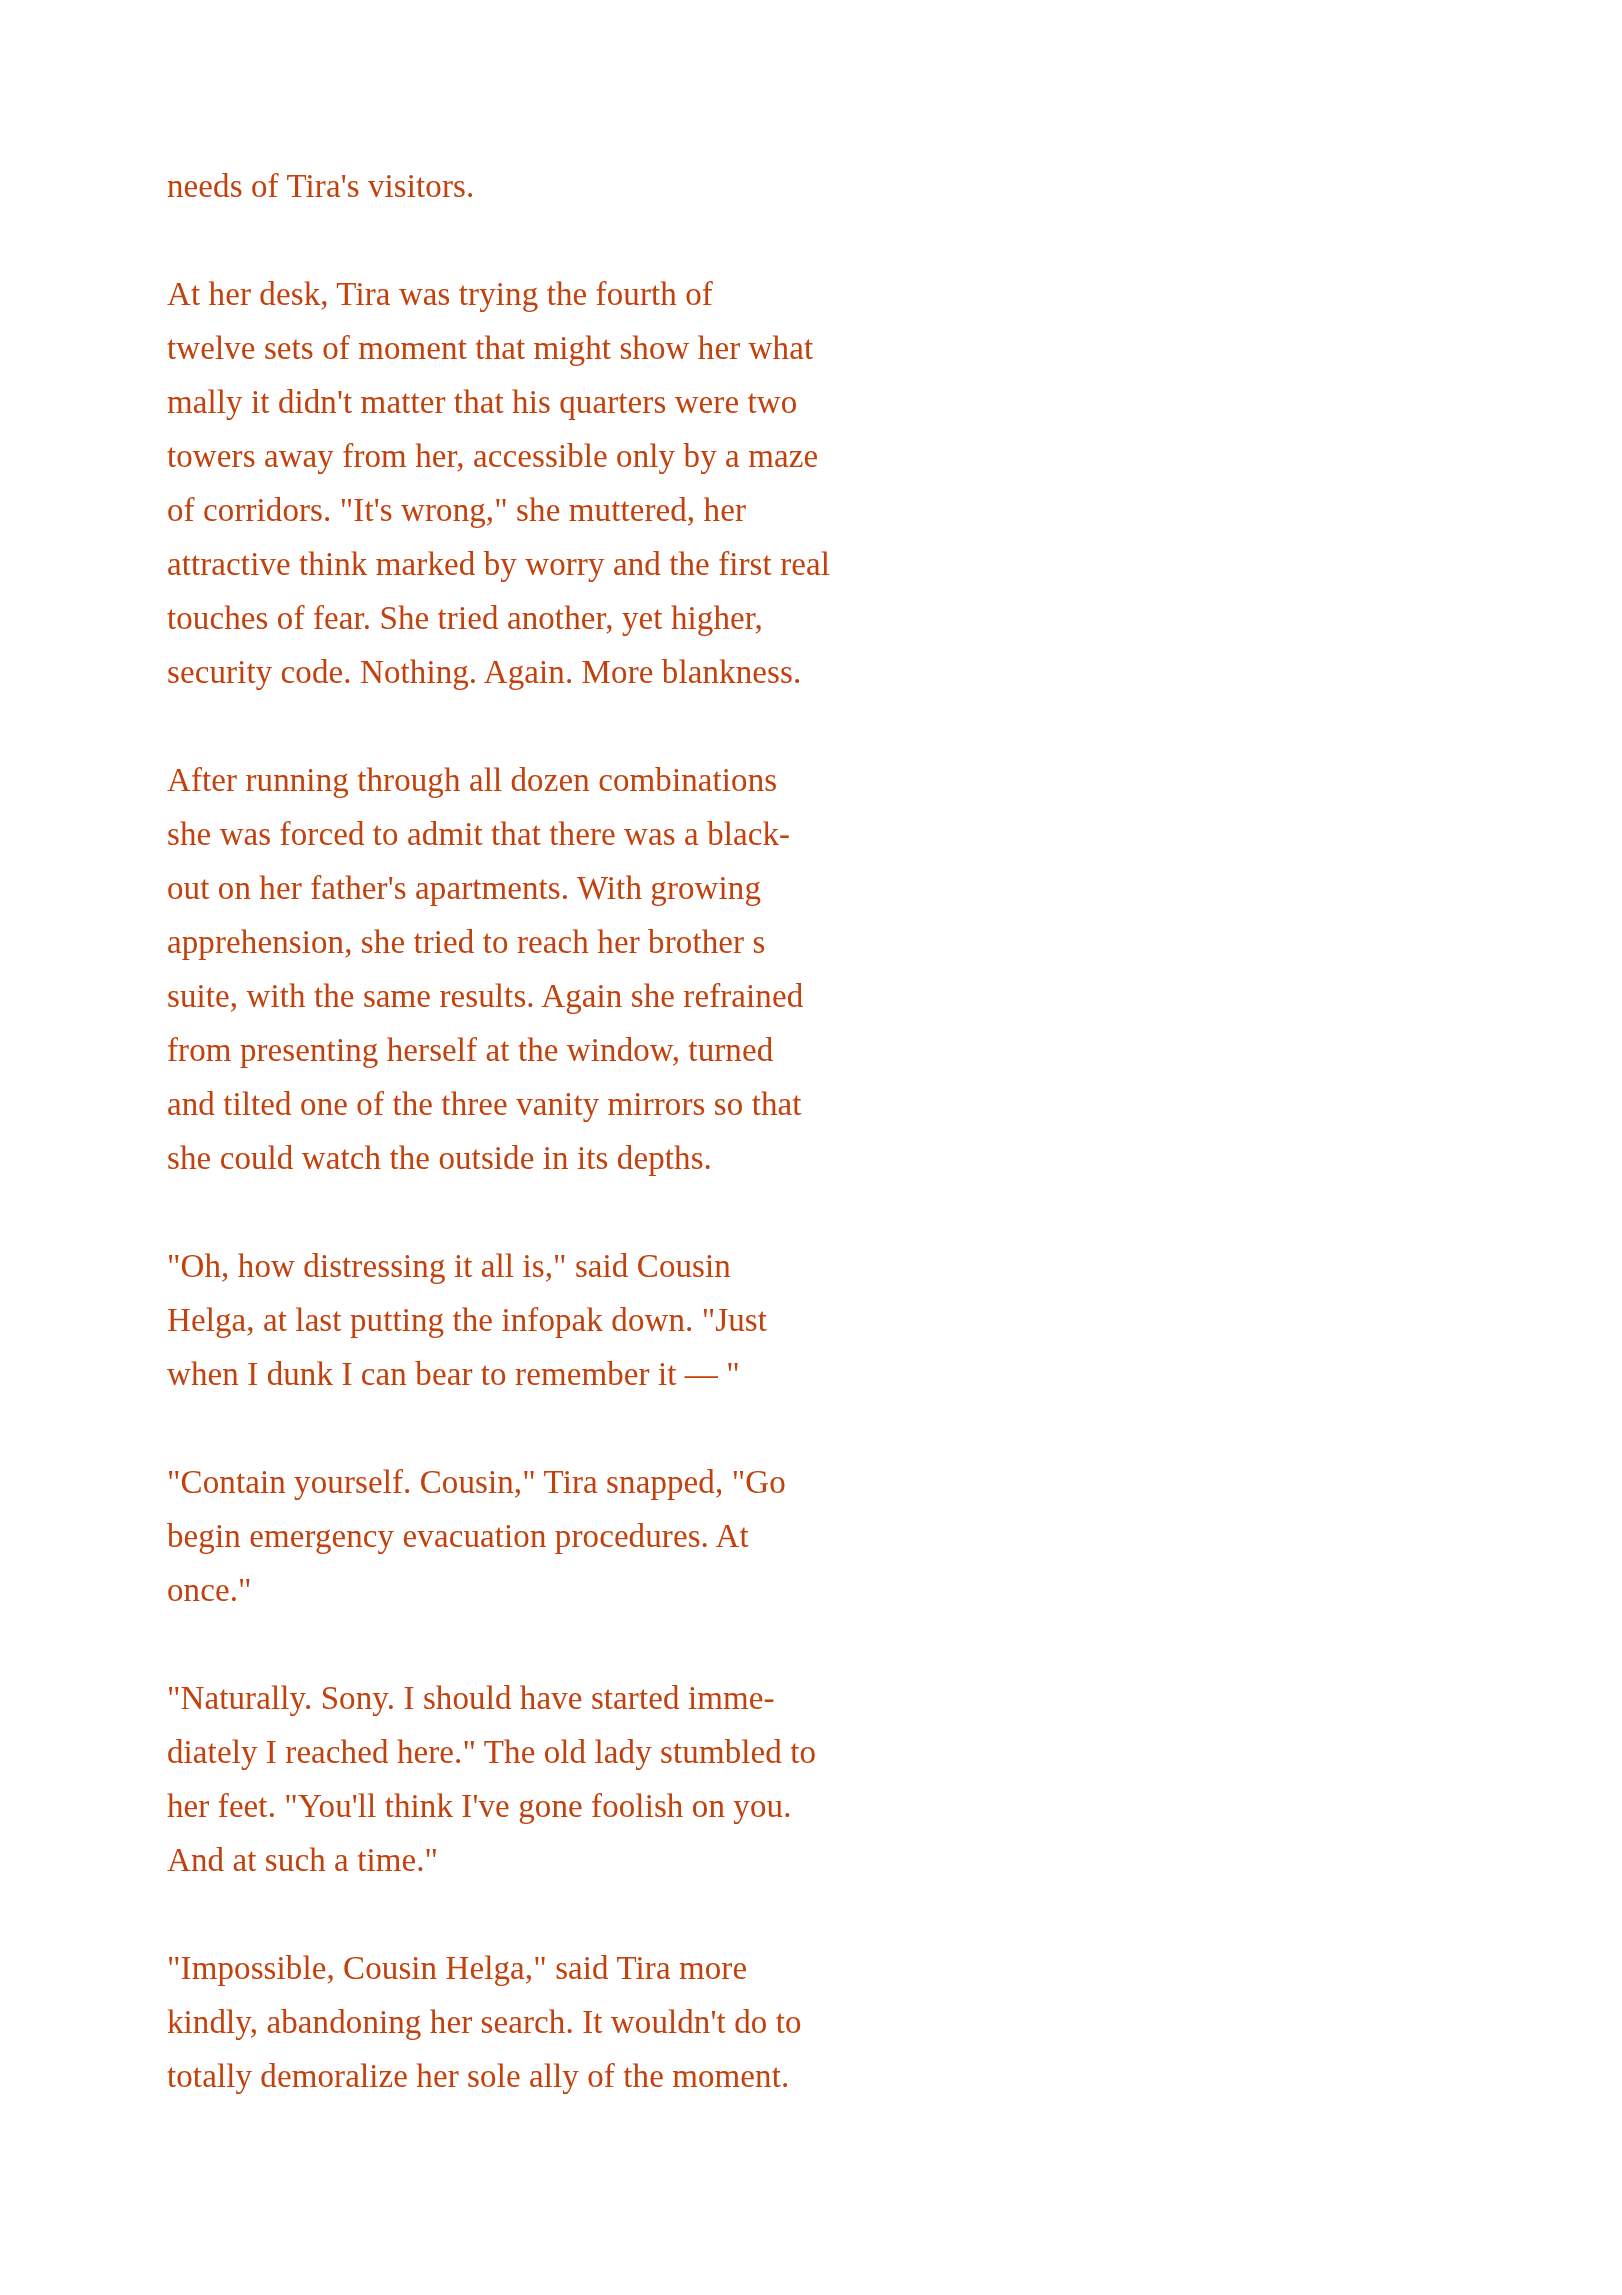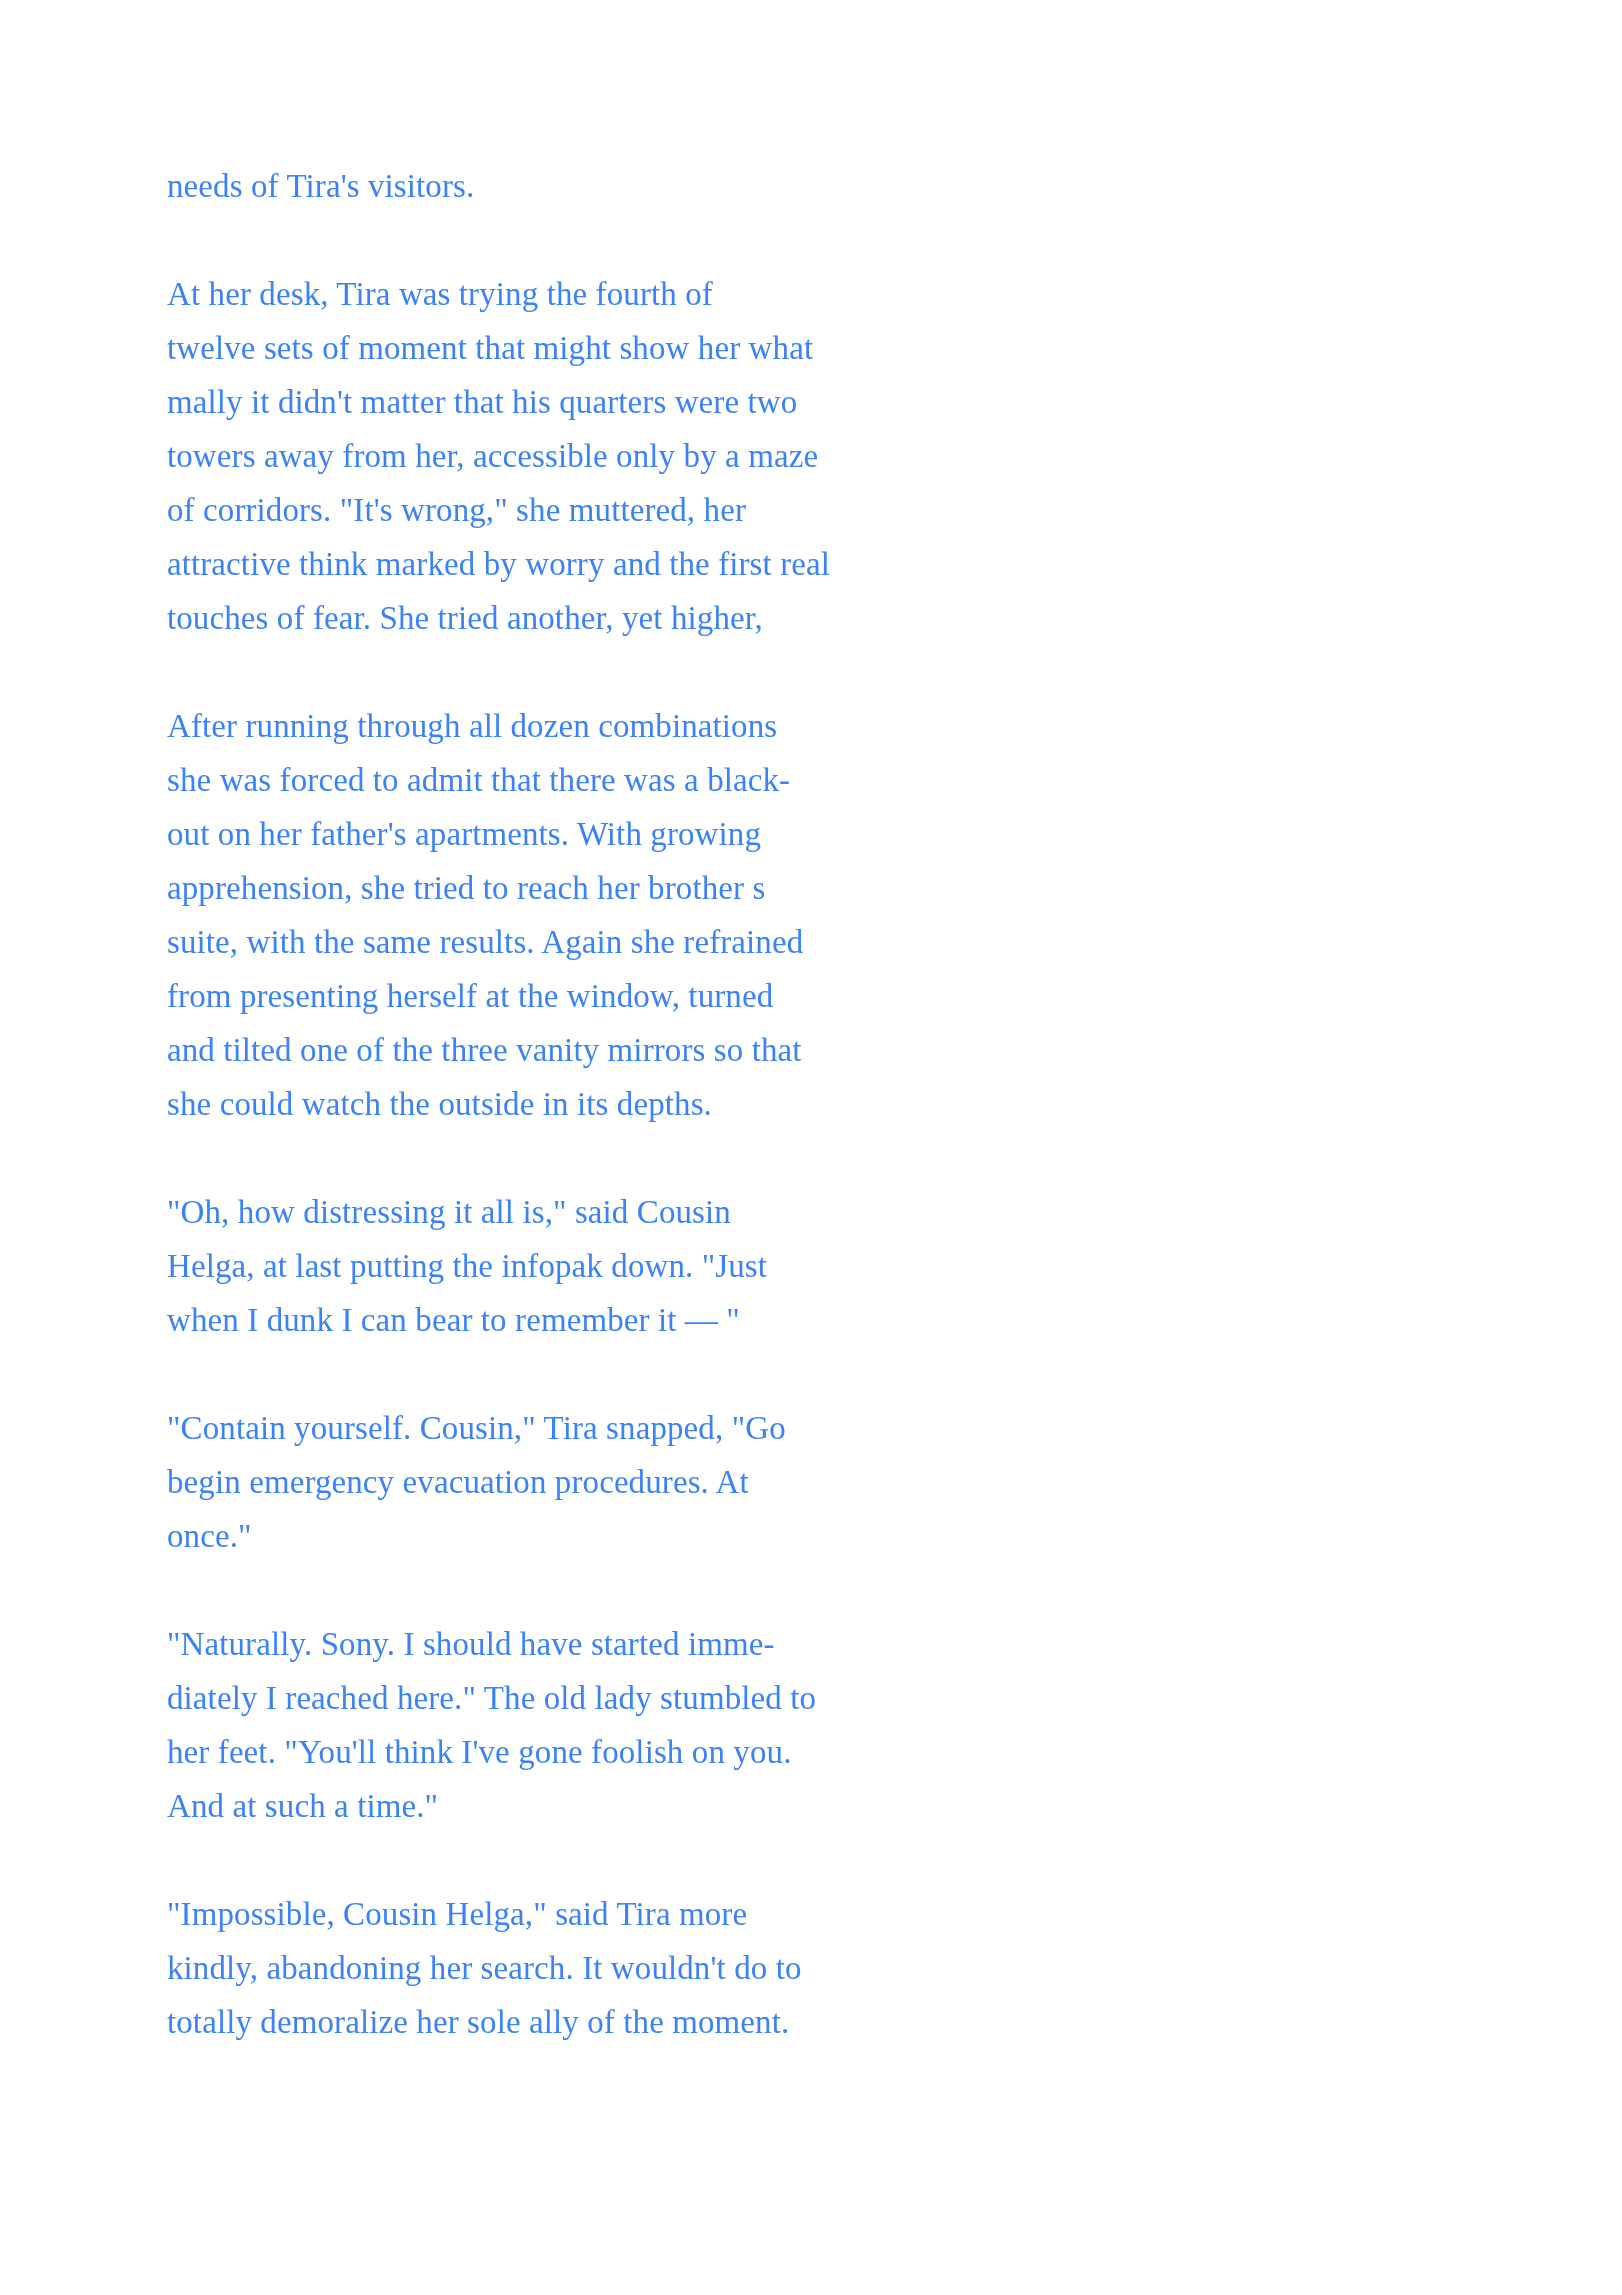--- a/index.html
+++ b/index.html
@@ -27,41 +27,42 @@
   }
   .paragraph {
     margin: 0 0 54px 0;
   }
   .paragraph:last-child {
     margin-bottom: 0;
   }
   .text-line {
     font-size: 33px;
     line-height: 54px;
-    color: #3b82f6;
+    color: #c2410c;
     white-space: nowrap;
     letter-spacing: 0.1px;
   }
 </style>
 </head>
 <body>
 
 <div class="page">
   <div class="text-column">
       <div class="paragraph">
         <div class="text-line">needs of Tira's visitors.</div>
       </div>
       <div class="paragraph">
         <div class="text-line">At her desk, Tira was trying the fourth of</div>
         <div class="text-line">twelve sets of moment that might show her what</div>
         <div class="text-line">mally it didn't matter that his quarters were two</div>
         <div class="text-line">towers away from her, accessible only by a maze</div>
         <div class="text-line">of corridors. "It's wrong," she muttered, her</div>
         <div class="text-line">attractive think marked by worry and the first real</div>
         <div class="text-line">touches of fear. She tried another, yet higher,</div>
+        <div class="text-line">security code. Nothing. Again. More blankness.</div>
       </div>
       <div class="paragraph">
         <div class="text-line">After running through all dozen combinations</div>
         <div class="text-line">she was forced to admit that there was a black-</div>
         <div class="text-line">out on her father's apartments. With growing</div>
         <div class="text-line">apprehension, she tried to reach her brother s</div>
         <div class="text-line">suite, with the same results. Again she refrained</div>
         <div class="text-line">from presenting herself at the window, turned</div>
         <div class="text-line">and tilted one of the three vanity mirrors so that</div>
         <div class="text-line">she could watch the outside in its depths.</div>

